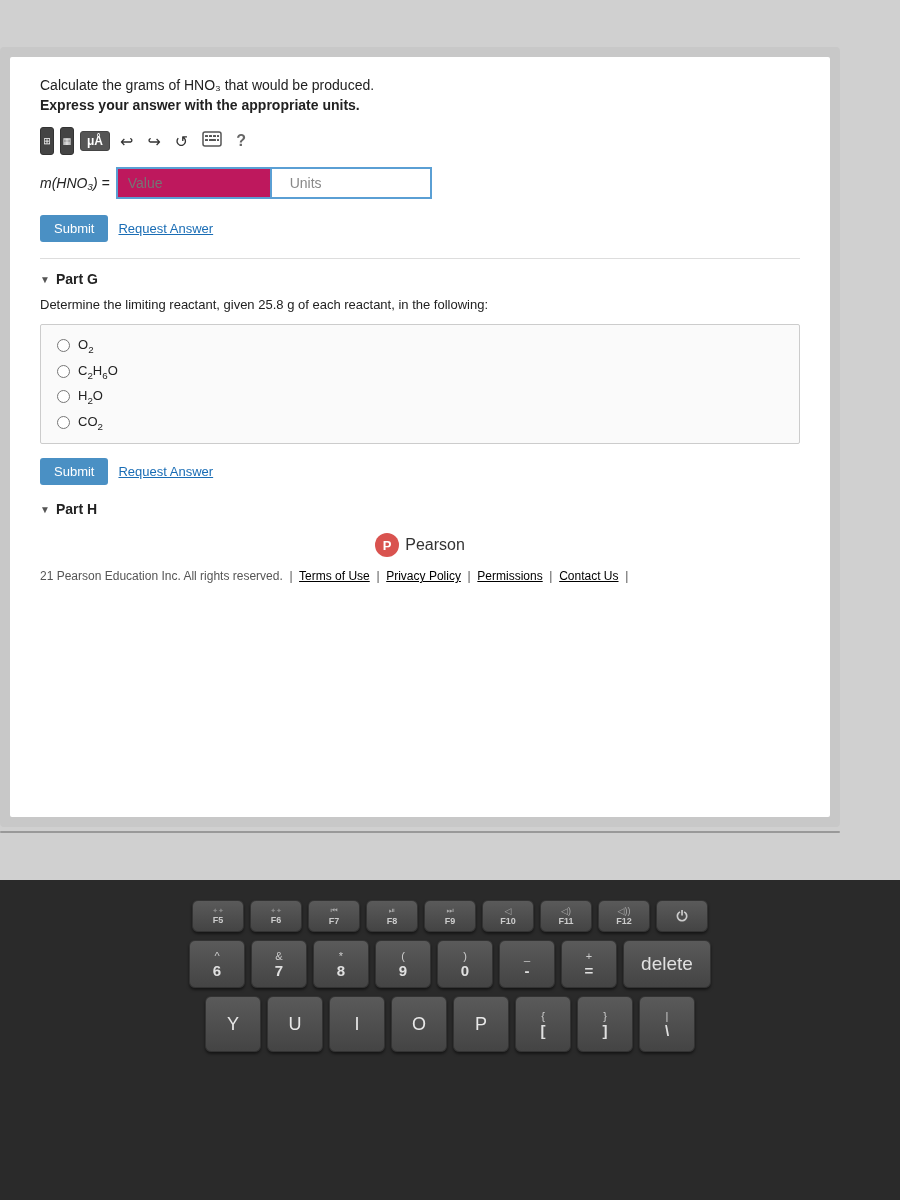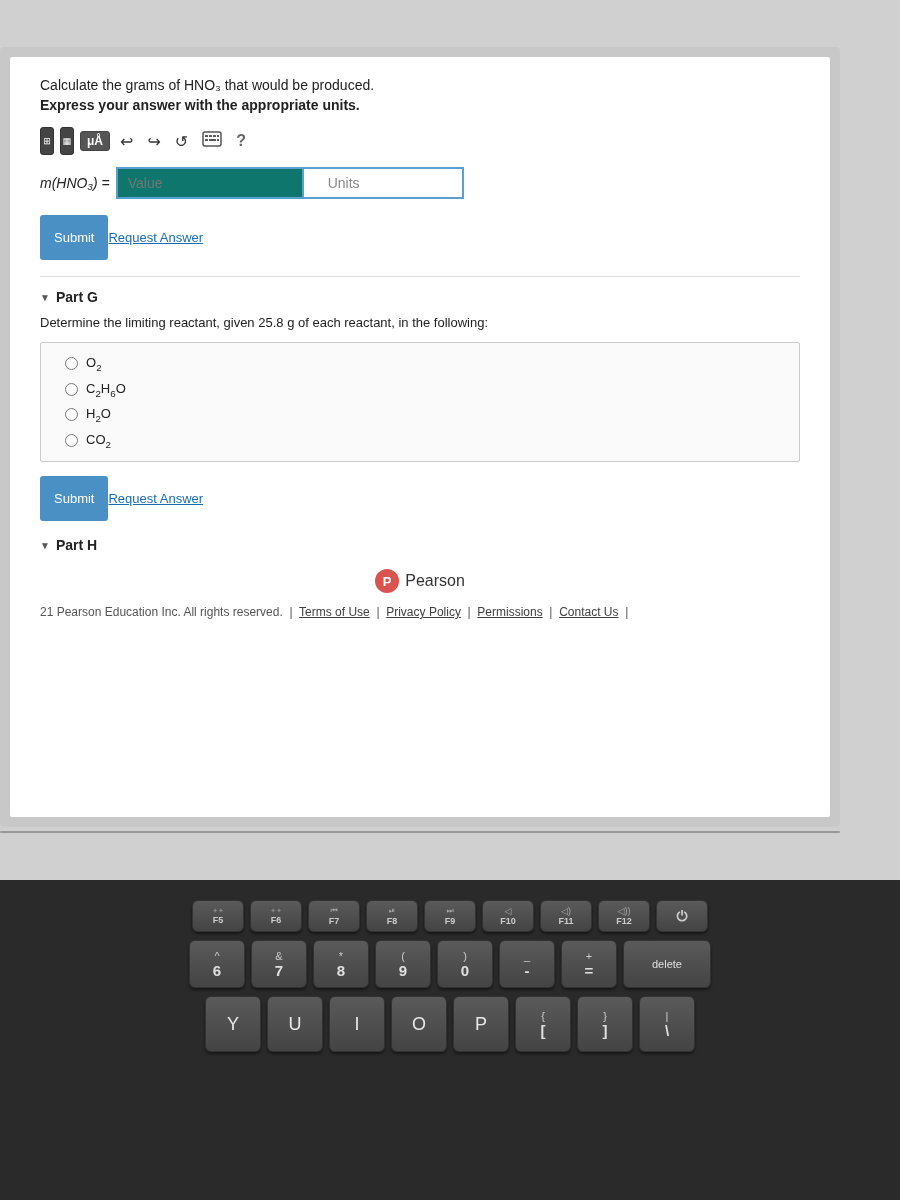--- a/index.html
+++ b/index.html
@@ -117,34 +117,35 @@
       font-size: 14px;
       font-style: italic;
       margin-right: 6px;
       white-space: nowrap;
     }
 
     .answer-input {
       border: 2px solid #5a9fd4;
       padding: 6px 10px;
       font-size: 14px;
-      width: 188px;
+      width: 156px;
       outline: none;
-      background: #0f766e;
+      background: #be185d;
     }
 
     
     .btn-submit {
       background: #4a90c4;
       color: white;
       border: none;
-      padding: 15px 14px;
+      padding: 6px 14px;
       font-size: 13px;
       cursor: pointer;
       border-radius: 3px;
+      margin-right: 10px;
     }
 
     .btn-request {
       background: none;
       border: none;
       color: #1a6db5;
       font-size: 13px;
       cursor: pointer;
       text-decoration: underline;
     }
@@ -184,21 +185,21 @@
       font-size: 14px;
       color: #222;
       margin-bottom: 16px;
       padding: 8px;
     }
 
     
     .radio-group {
       border: 1px solid #ccc;
       border-radius: 2px;
-      padding: 12px 24px;
+      padding: 12px 16px;
       margin-bottom: 14px;
       background: #fafafa;
     }
 
     .radio-option {
       display: flex;
       align-items: center;
       margin-bottom: 8px;
       font-size: 13px;
       color: #222;
@@ -260,21 +261,21 @@
     }
 
     .footer-links {
       font-size: 12px;
       color: #555;
       padding: 4px 0 0 0;
       text-align: left;
     }
 
     .footer-links a {
-      color: #404040;
+      color: #000000;
       text-decoration: underline;
       cursor: pointer;
     }
 
     
     sub { font-size: 0.75em; }
 
     
     .keyboard-area {
       position: absolute;
@@ -397,21 +398,21 @@
               <rect x="7" y="8" width="7" height="2" rx="0.5" fill="#555"></rect>
               <rect x="15" y="8" width="2" height="2" rx="0.5" fill="#555"></rect>
             </svg>
           </button>
           <button class="toolbar-btn" style="font-weight:bold; color:#666;">?</button>
         </div>
 
         <div class="answer-row">
           <span class="answer-label">m(HNO₃) =</span>
           <input class="answer-input" type="text" placeholder="Value" style="">
-          <div style="border:2px solid #5a9fd4; border-left:none; padding:6px 24px; font-size:14px; min-width:160px; color:#888; background:white; cursor:pointer;">
+          <div style="border:2px solid #5a9fd4; border-left:none; padding:6px 18px; font-size:14px; min-width:160px; color:#888; background:white; cursor:pointer;">
             <span>Units</span>
           </div>
         </div>
 
         <div style="display:flex; align-items:center; margin-bottom:16px;">
           <button class="btn-submit">Submit</button>
           <button class="btn-request">Request Answer</button>
         </div>
 
         <hr class="section-divider">
@@ -542,21 +543,21 @@
       <div class="bot-num">0</div>
     </div>
     <div class="key key-num">
       <div class="top-sym">_</div>
       <div class="bot-num">-</div>
     </div>
     <div class="key key-num">
       <div class="top-sym">+</div>
       <div class="bot-num">=</div>
     </div>
-    <div class="key key-delete" style="font-size:11px;">delete</div>
+    <div class="key key-delete" style="font-size:19px;">delete</div>
   </div>
 
   <div class="keyboard-row">
     <div class="key key-letter">Y</div>
     <div class="key key-letter">U</div>
     <div class="key key-letter">I</div>
     <div class="key key-letter">O</div>
     <div class="key key-letter">P</div>
     <div class="key key-num" style="height:56px;">
       <div class="top-sym">{</div>

